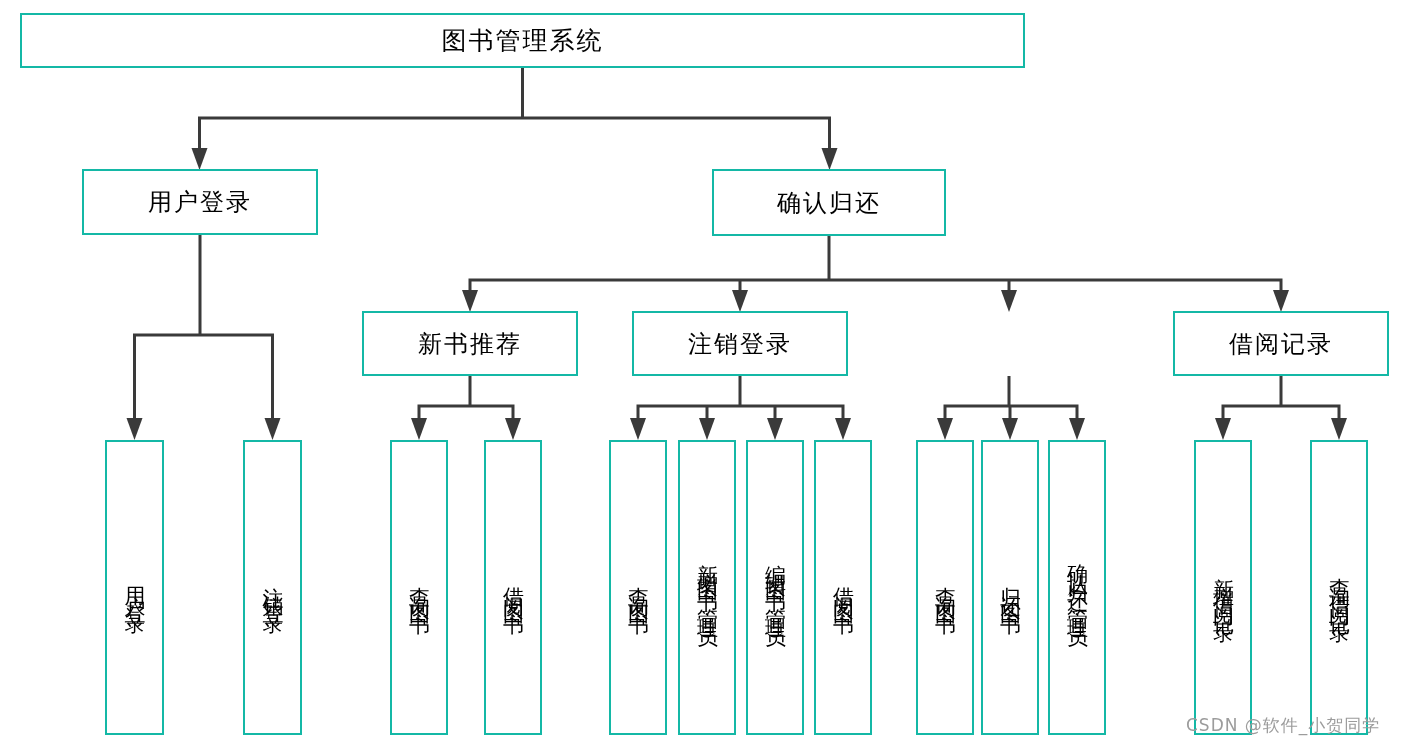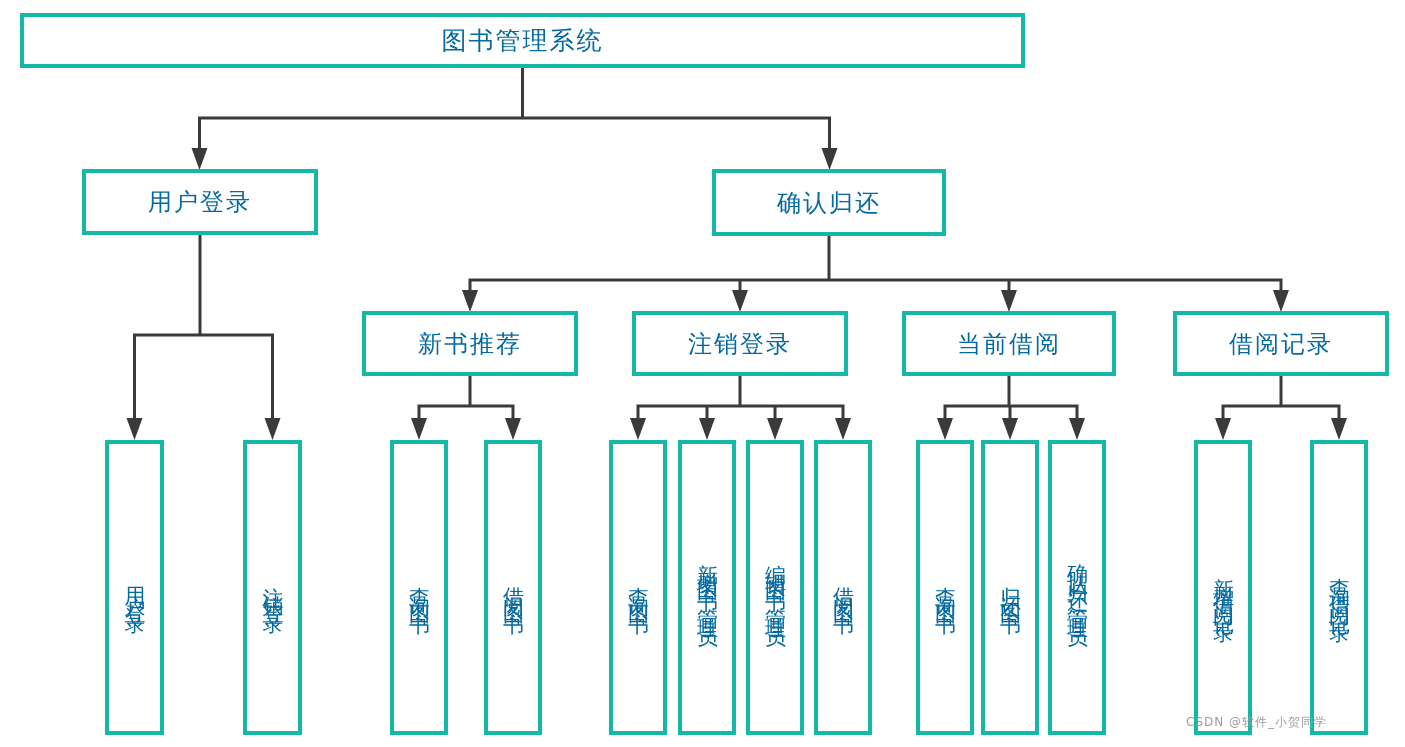--- a/index.html
+++ b/index.html
@@ -13,41 +13,41 @@
   }
   .wires {
     position: absolute;
     left: 0; top: 0;
     width: 1405px; height: 747px;
   }
   .box {
     position: absolute;
     box-sizing: border-box;
     background: #ffffff;
-    border: 4px solid #14b8a6;
+    border: 2px solid #14b8a6;
     display: flex;
     align-items: center;
     justify-content: center;
-    color: #0369a1;
+    color: #000000;
   }
   .hbox { font-size: 24px; letter-spacing: 2px; white-space: nowrap; }
   .title-box { font-size: 25px; letter-spacing: 2px; }
   .vbox span {
     writing-mode: vertical-rl;
     text-orientation: mixed;
     font-size: 21px;
     letter-spacing: 9px;
     line-height: 1;
     white-space: nowrap;
   }
   .watermark {
     position: absolute;
     left: 1186px;
     top: 714px;
-    font-size: 12px;
+    font-size: 17px;
     letter-spacing: 1px;
     color: #9c9c9c;
     white-space: nowrap;
     z-index: 5;
   }
 </style>
 </head>
 <body>
 
 <div class="stage">
@@ -95,23 +95,20 @@
   <div class="box hbox" style="left:712px; top:169px; width:234px; height:67px;">
     <span>确认归还</span>
   </div>
 
   <div class="box hbox" style="left:362px; top:311px; width:216px; height:65px;">
     <span>新书推荐</span>
   </div>
   <div class="box hbox" style="left:632px; top:311px; width:216px; height:65px;">
     <span>注销登录</span>
   </div>
-  <div class="box hbox" style="left:902px; top:311px; width:214px; height:65px;">
-    <span>当前借阅</span>
-  </div>
   <div class="box hbox" style="left:1173px; top:311px; width:216px; height:65px;">
     <span>借阅记录</span>
   </div>
 
   <div class="box vbox" style="left:105px; top:440px; width:59px; height:295px;">
     <span>用户登录</span>
   </div>
   <div class="box vbox" style="left:243px; top:440px; width:59px; height:295px;">
     <span>注销登录</span>
   </div>

